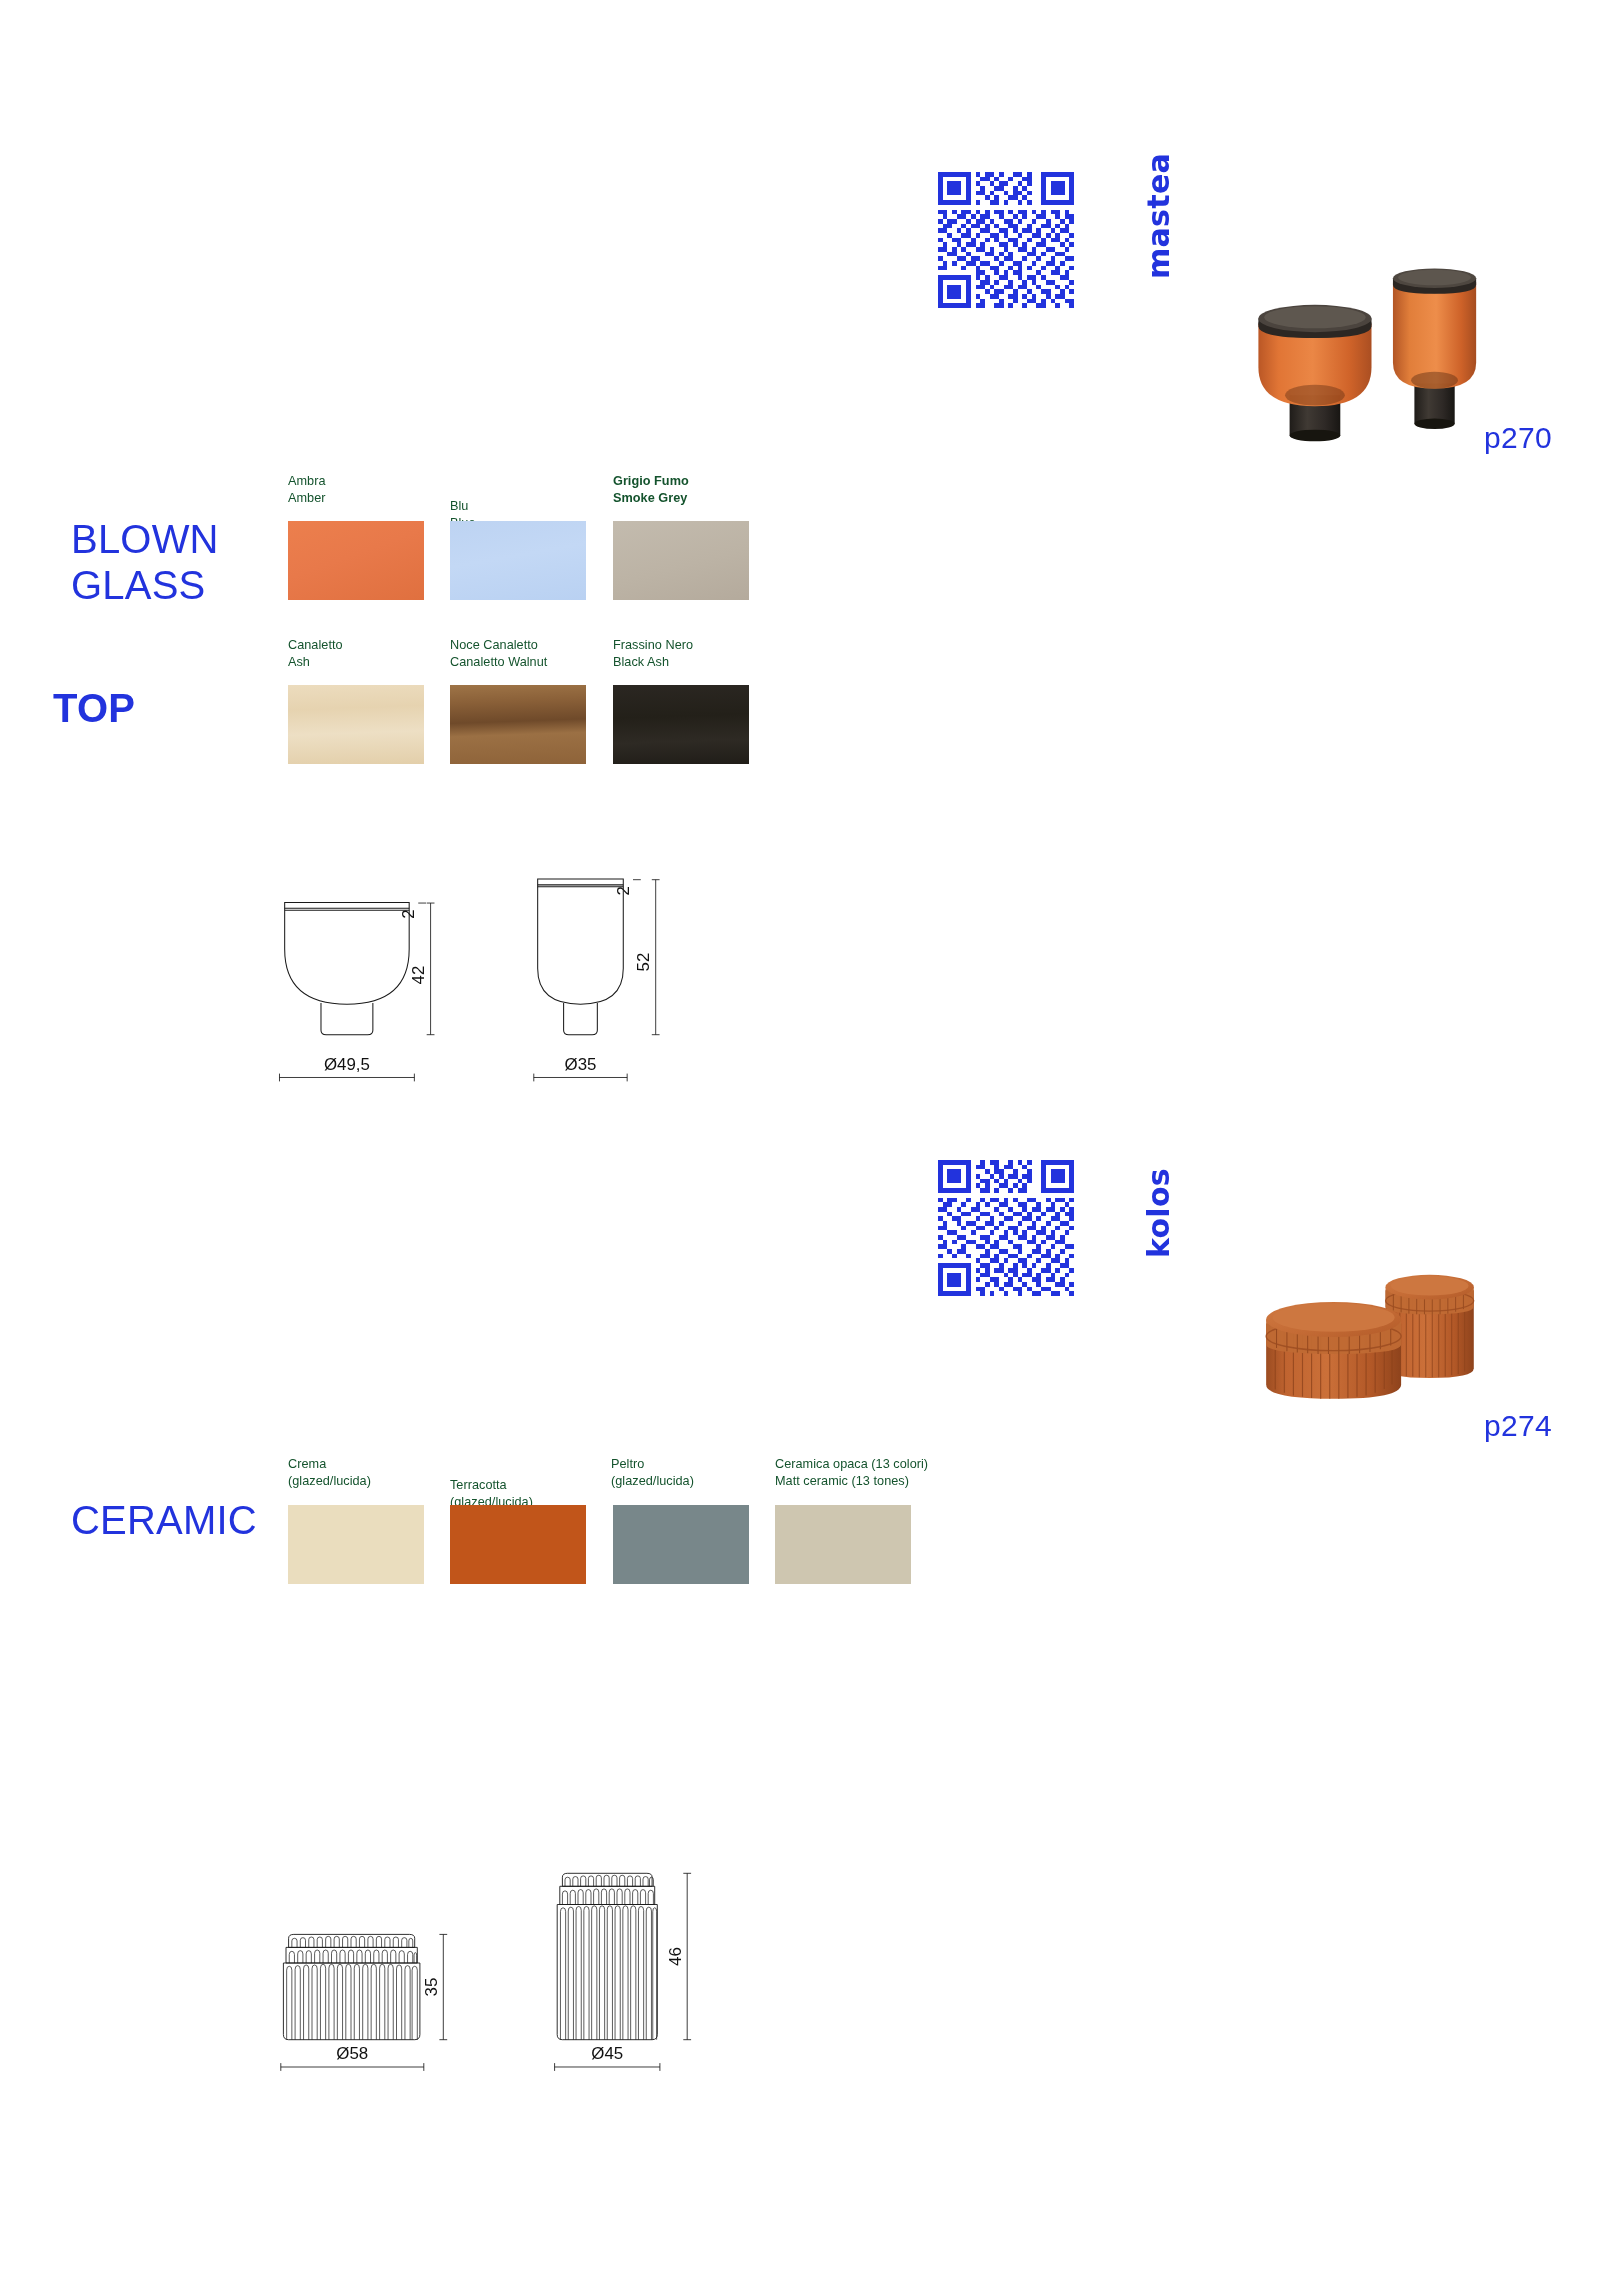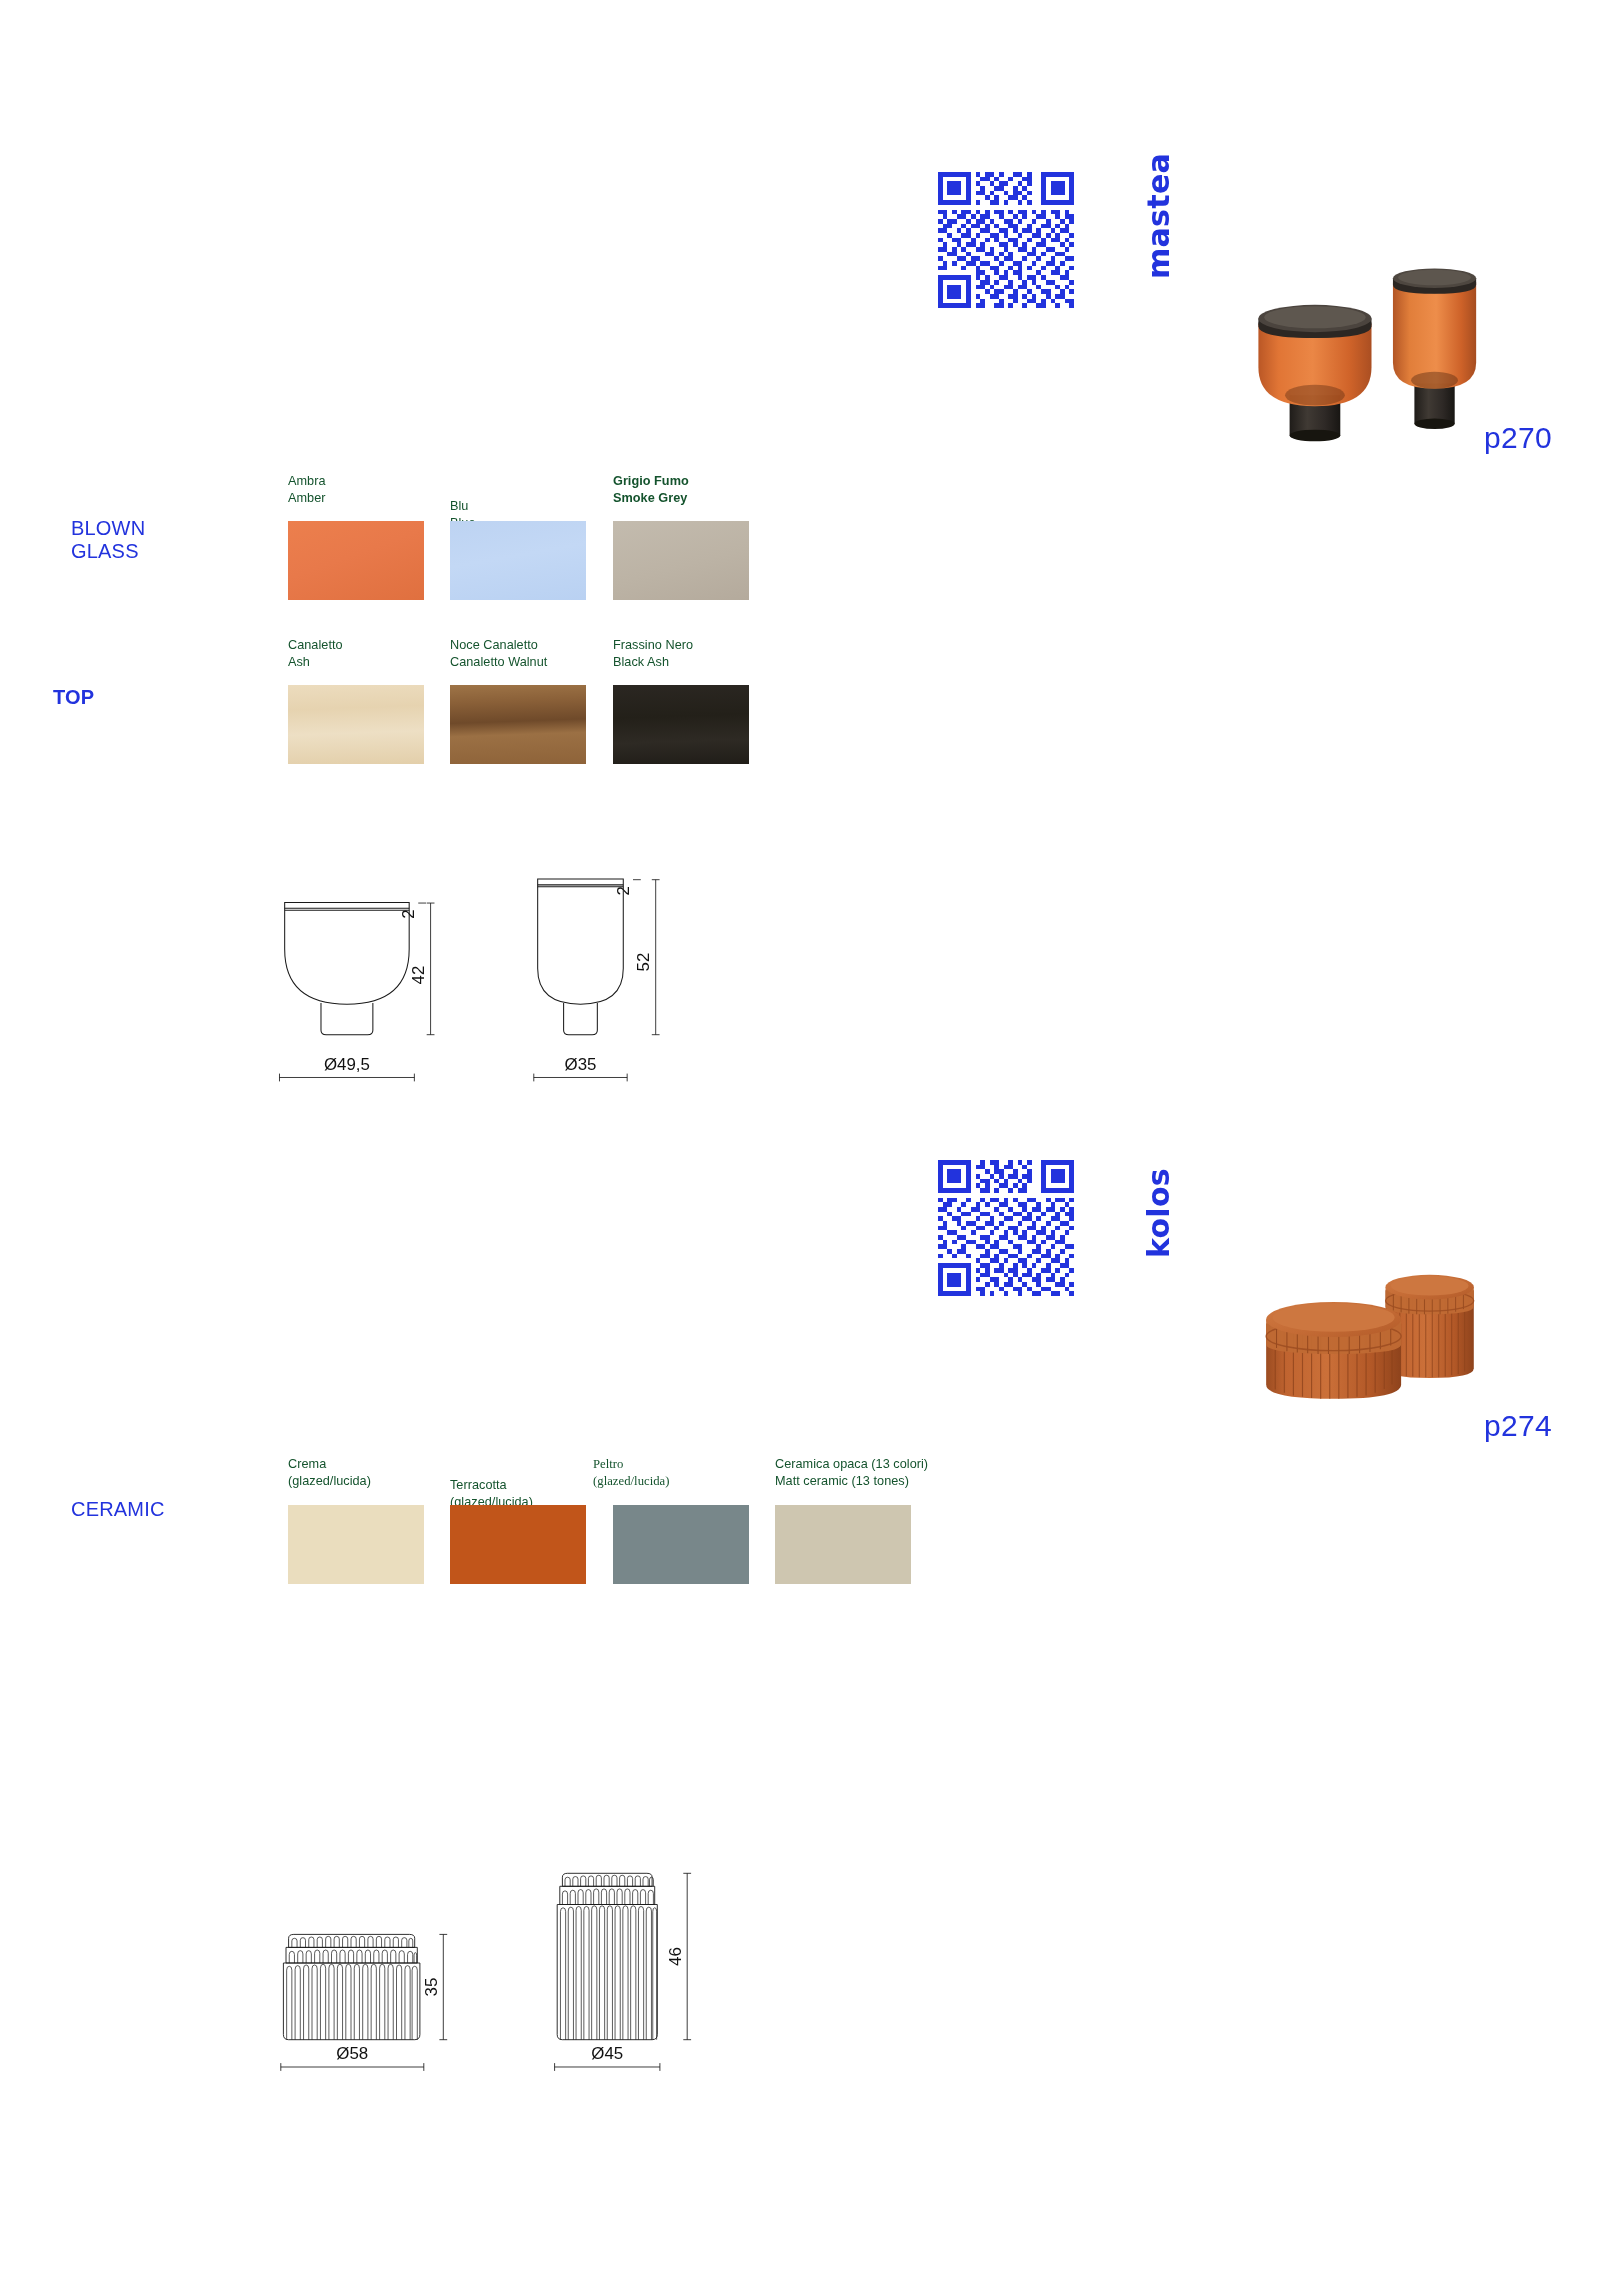--- a/index.html
+++ b/index.html
@@ -31,21 +31,21 @@
     color:#2233dd;
     font-size:30px;
     font-weight:400;
     letter-spacing:0.3px;
     white-space:nowrap;
   }
 
   
   .cat-heading{
     color:#2233dd;
-    font-size:20px;
+    font-size:40px;
     font-weight:400;
     line-height:1.14;
     letter-spacing:0.2px;
     white-space:pre-line;
   }
 
   
   .swatch-label{
     color:#14532d;
     font-size:12.7px;
@@ -814,21 +814,21 @@
   <div class="abs" style="left:288px;top:1456px;">
     <div class="swatch-label"><span>Crema</span><br><span>(glazed/lucida)</span></div>
   </div>
   <div class="abs swatch sw-crema" style="left:288px;top:1505px;"></div>
 
   <div class="abs" style="left:450px;top:1456px;margin-top:21px;">
     <div class="swatch-label"><span>Terracotta</span><br><span>(glazed/lucida)</span></div>
   </div>
   <div class="abs swatch sw-terracotta" style="left:450px;top:1505px;"></div>
 
-  <div class="abs" style="left:593px;top:1456px;font-family:Liberation Serif, serif;">
+  <div class="abs" style="left:611px;top:1456px;">
     <div class="swatch-label"><span>Peltro</span><br><span>(glazed/lucida)</span></div>
   </div>
   <div class="abs swatch sw-peltro" style="left:613px;top:1505px;"></div>
 
   <div class="abs" style="left:775px;top:1456px;">
     <div class="swatch-label"><span>Ceramica opaca (13 colori)</span><br><span>Matt ceramic (13 tones)</span></div>
   </div>
   <div class="abs swatch sw-matt" style="left:775px;top:1505px;"></div>
 
   <div class="abs tech" style="left:273px;top:1872px;">

